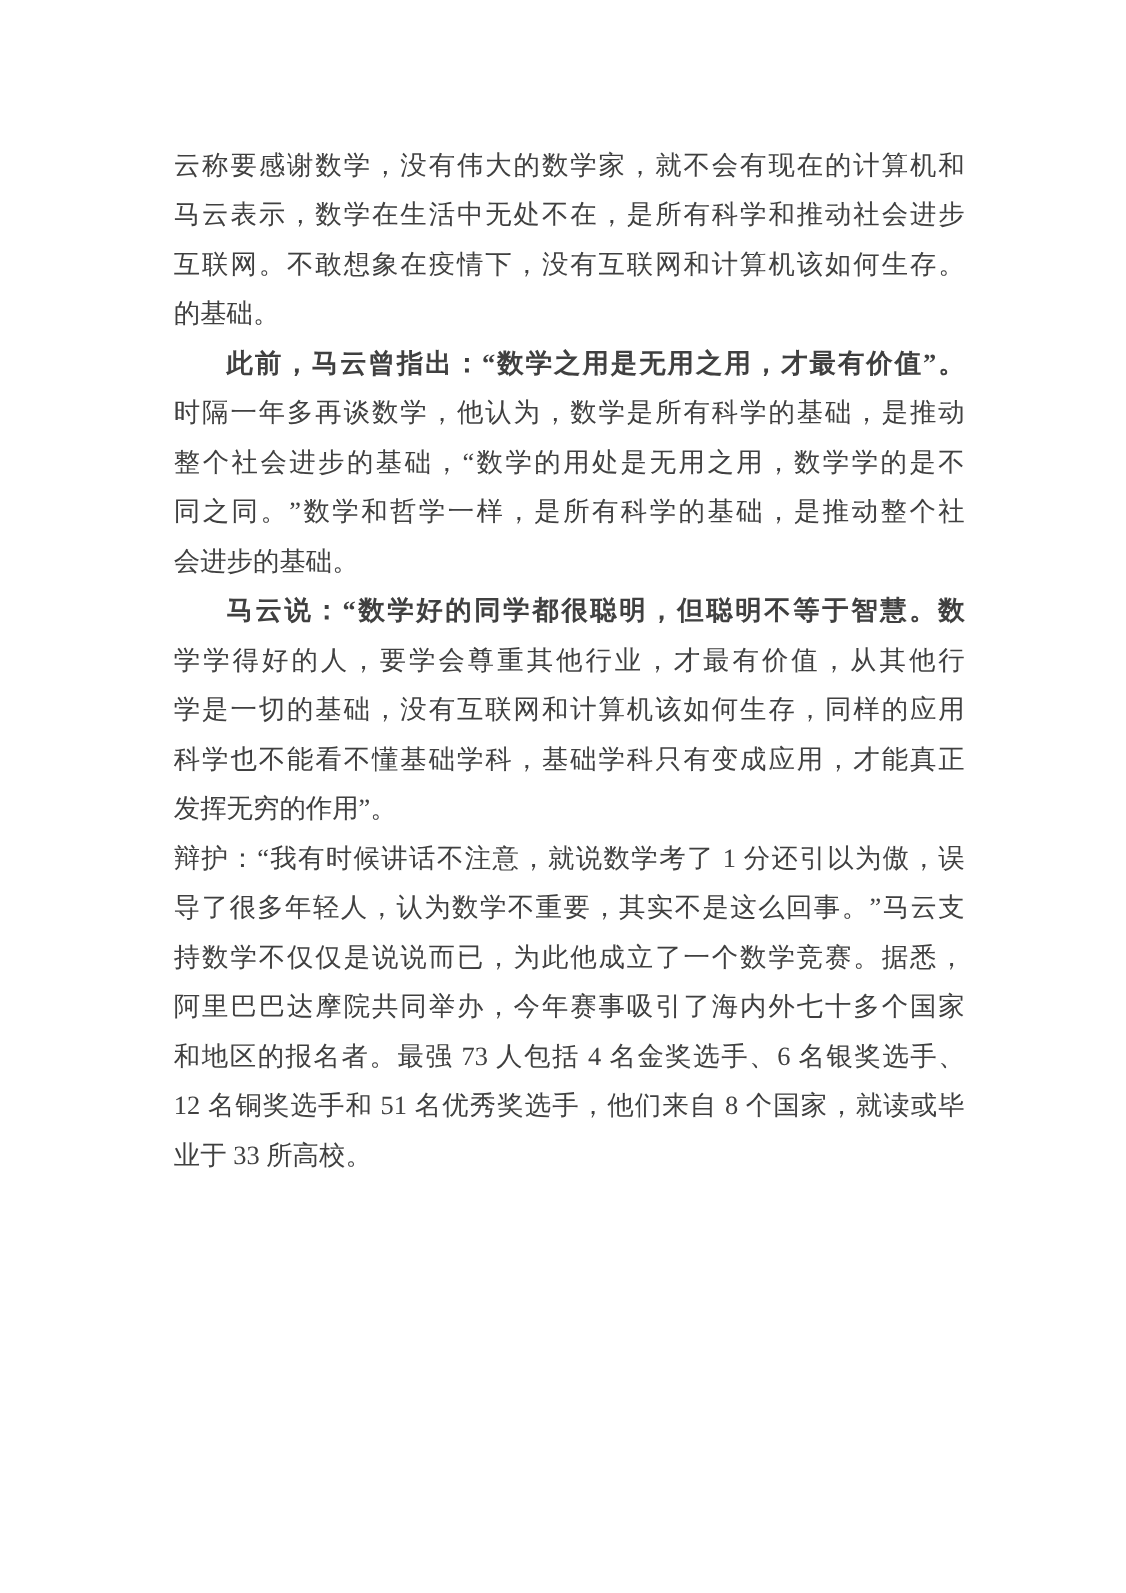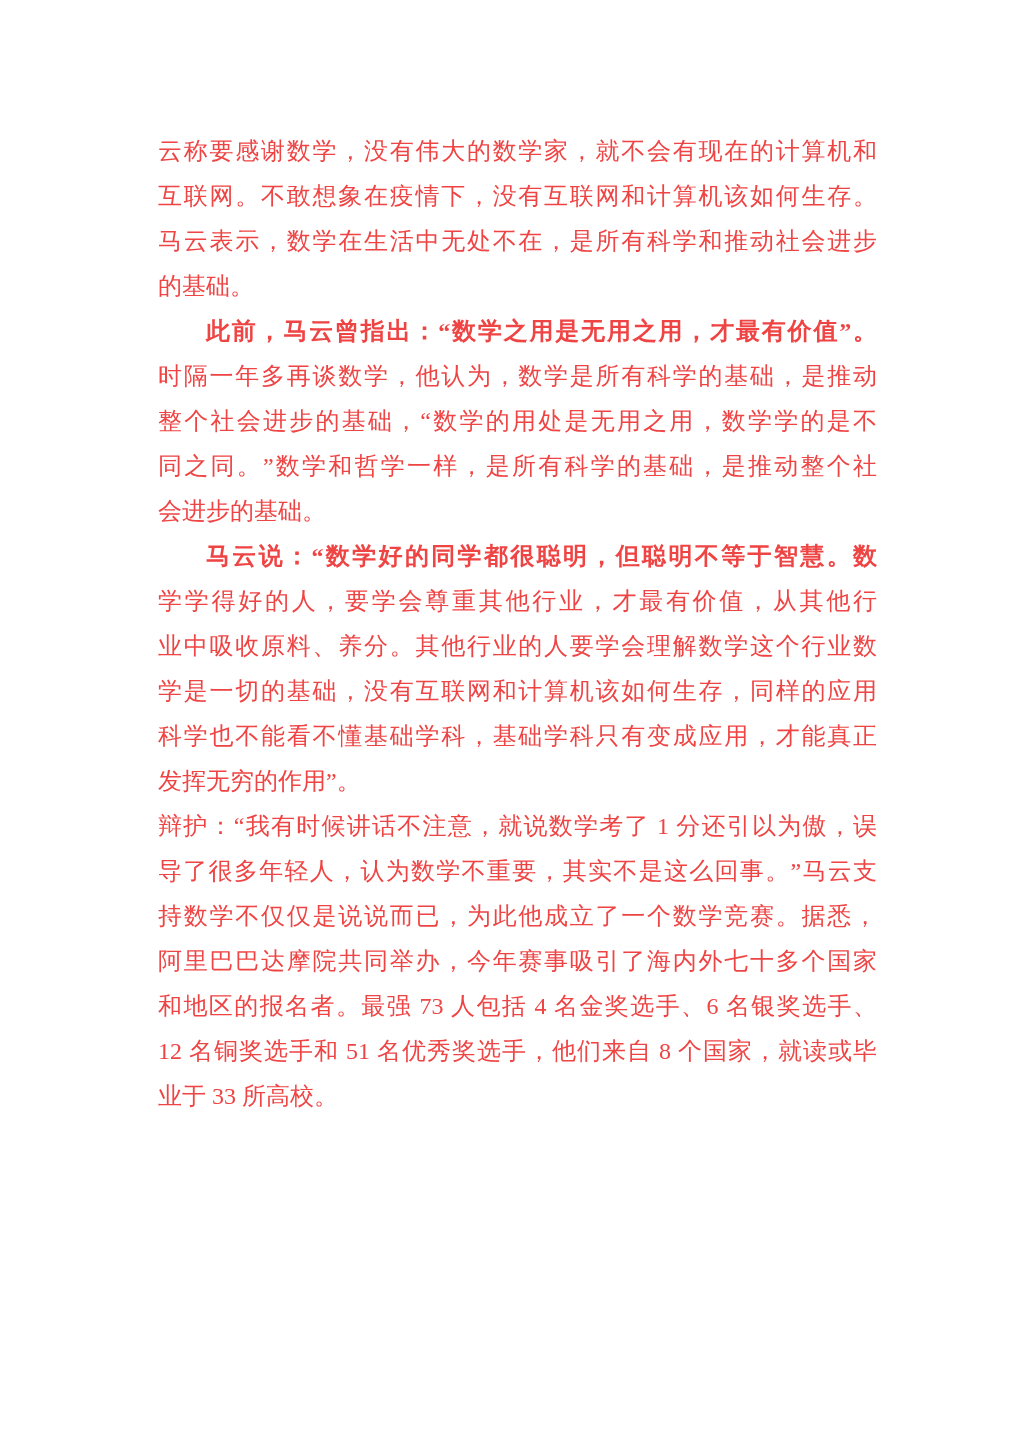--- a/index.html
+++ b/index.html
@@ -32,38 +32,37 @@
     white-space: normal;
   }
   .line-fill { text-align-last: justify; }
   .line-last { text-align-last: left; }
   .line-indent { text-indent: 2em; font-weight: bold; }
 </style>
 </head>
 <body>
 
 <main class="page" style="background: rgb(255, 255, 255);">
-  <section class="doc-body" style="color: #ef4444;">
+  <section class="doc-body" style="color: #404040;">
       <div class="paragraph">
         <div class="line line-fill">云称要感谢数学，没有伟大的数学家，就不会有现在的计算机和</div>
+        <div class="line line-fill">马云表示，数学在生活中无处不在，是所有科学和推动社会进步</div>
         <div class="line line-fill">互联网。不敢想象在疫情下，没有互联网和计算机该如何生存。</div>
-        <div class="line line-fill">马云表示，数学在生活中无处不在，是所有科学和推动社会进步</div>
         <div class="line line-last">的基础。</div>
       </div>
       <div class="paragraph">
         <div class="line line-fill line-indent">此前，马云曾指出：“数学之用是无用之用，才最有价值”。</div>
         <div class="line line-fill">时隔一年多再谈数学，他认为，数学是所有科学的基础，是推动</div>
         <div class="line line-fill">整个社会进步的基础，“数学的用处是无用之用，数学学的是不</div>
         <div class="line line-fill">同之同。”数学和哲学一样，是所有科学的基础，是推动整个社</div>
         <div class="line line-last">会进步的基础。</div>
       </div>
       <div class="paragraph">
         <div class="line line-fill line-indent">马云说：“数学好的同学都很聪明，但聪明不等于智慧。数</div>
         <div class="line line-fill">学学得好的人，要学会尊重其他行业，才最有价值，从其他行</div>
-        <div class="line line-fill">业中吸收原料、养分。其他行业的人要学会理解数学这个行业数</div>
         <div class="line line-fill">学是一切的基础，没有互联网和计算机该如何生存，同样的应用</div>
         <div class="line line-fill">科学也不能看不懂基础学科，基础学科只有变成应用，才能真正</div>
         <div class="line line-last">发挥无穷的作用”。</div>
       </div>
       <div class="paragraph">
         <div class="line line-fill">辩护：“我有时候讲话不注意，就说数学考了 1 分还引以为傲，误</div>
         <div class="line line-fill">导了很多年轻人，认为数学不重要，其实不是这么回事。”马云支</div>
         <div class="line line-fill">持数学不仅仅是说说而已，为此他成立了一个数学竞赛。据悉，</div>
         <div class="line line-fill">阿里巴巴达摩院共同举办，今年赛事吸引了海内外七十多个国家</div>
         <div class="line line-fill">和地区的报名者。最强 73 人包括 4 名金奖选手、6 名银奖选手、</div>

